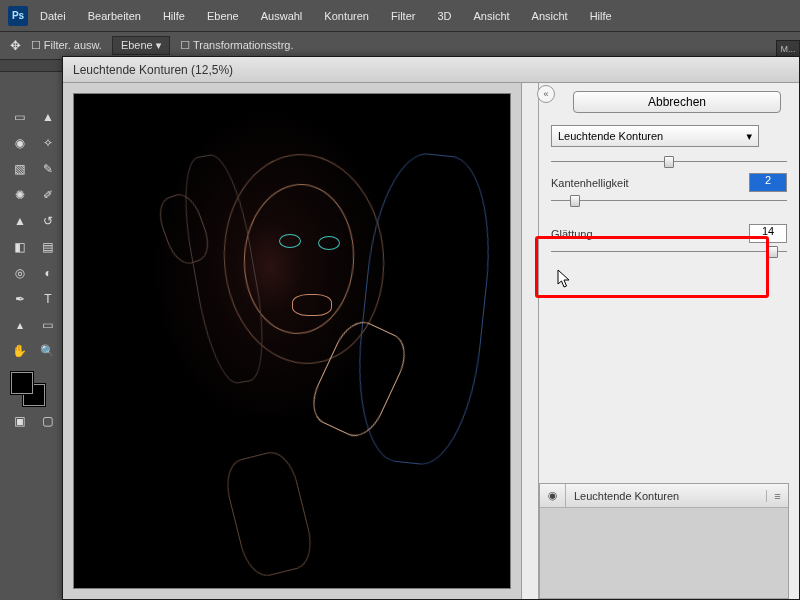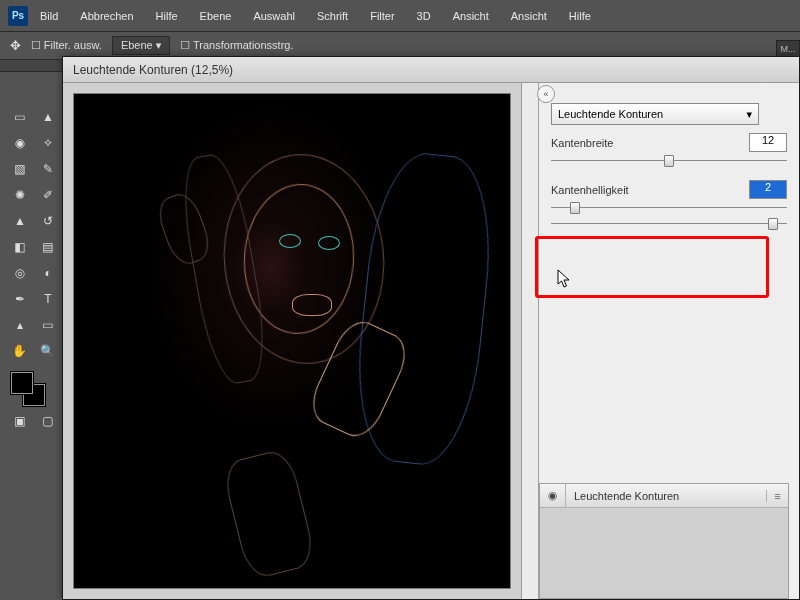--- a/index.html
+++ b/index.html
@@ -46,26 +46,26 @@
   .layers-head .menu{margin-left:auto;width:22px;text-align:center;border-left:1px solid #b0b0b0;color:#666}
   .layers-body{background:#cfcfcf;height:calc(100% - 24px)}
   .cursor{position:absolute;width:14px;height:20px;pointer-events:none}
   .more-tab{position:absolute;right:0;top:40px;width:24px;height:18px;background:#3a3a3a;color:#bbb;font-size:9px;display:flex;align-items:center;justify-content:center;border:1px solid #222}
 </style>
 </head>
 <body>
 
 <div class="menubar">
   <div class="ps-logo">Ps</div>
-  <div class="menu-item">Bild</div>
-  <div class="menu-item">Abbrechen</div>
+  <div class="menu-item">Datei</div>
+  <div class="menu-item">Bearbeiten</div>
   <div class="menu-item">Hilfe</div>
   <div class="menu-item">Ebene</div>
   <div class="menu-item">Auswahl</div>
-  <div class="menu-item">Schrift</div>
+  <div class="menu-item">Konturen</div>
   <div class="menu-item">Filter</div>
   <div class="menu-item">3D</div>
   <div class="menu-item">Ansicht</div>
   <div class="menu-item">Ansicht</div>
   <div class="menu-item">Hilfe</div>
 </div>
 
 <div class="optbar">
   <span class="arrow">✥</span>
   <span>☐ <span>Filter. ausw.</span></span>
@@ -122,44 +122,45 @@
           <div class="pv-line" style="left:250px;top:230px;width:70px;height:110px;border-color:#caa080;transform:rotate(25deg);border-radius:30%"></div>
           <div class="pv-line" style="left:160px;top:360px;width:70px;height:120px;border-color:#5b4334;transform:rotate(-14deg);border-radius:30%"></div>
           <div class="pv-line" style="left:90px;top:100px;width:40px;height:70px;border-color:#57413a;transform:rotate(-20deg);border-radius:40%"></div>
         </div>
       </div>
       <div class="vscroll"></div>
 
       <div class="right-pane">
         <div class="roundtoggle">«</div>
 
+        <div class="btn btn-cancel">Abbrechen</div>
 
         <div class="filter-select">
           <span>Leuchtende Konturen</span>
           <span>▾</span>
         </div>
 
-        <div class="param-row">
-          <label>Kantenbreite</label>
-          <div class="num">12</div>
-        </div>
         <div class="slider">
           <div class="slider-track"></div>
             <div class="slider-thumb" style="left:48%"></div>
         </div>
 
-        <div class="param-row" style="margin-top:12px">
+        <div class="param-row" style="margin-top:4px">
           <label>Kantenhelligkeit</label>
           <div class="num sel">2</div>
         </div>
         <div class="slider">
           <div class="slider-track"></div>
             <div class="slider-thumb" style="left:8%"></div>
         </div>
 
+        <div class="param-row" style="margin-top:16px">
+          <label>Glättung</label>
+          <div class="num">14</div>
+        </div>
         <div class="slider">
           <div class="slider-track"></div>
             <div class="slider-thumb" style="left:92%"></div>
         </div>
 
         <div class="highlight-box" style="left:-4px;top:153px;width:234px;height:62px"></div>
 
         <div class="layers-panel">
           <div class="layers-head">
             <div class="eye">◉</div>

